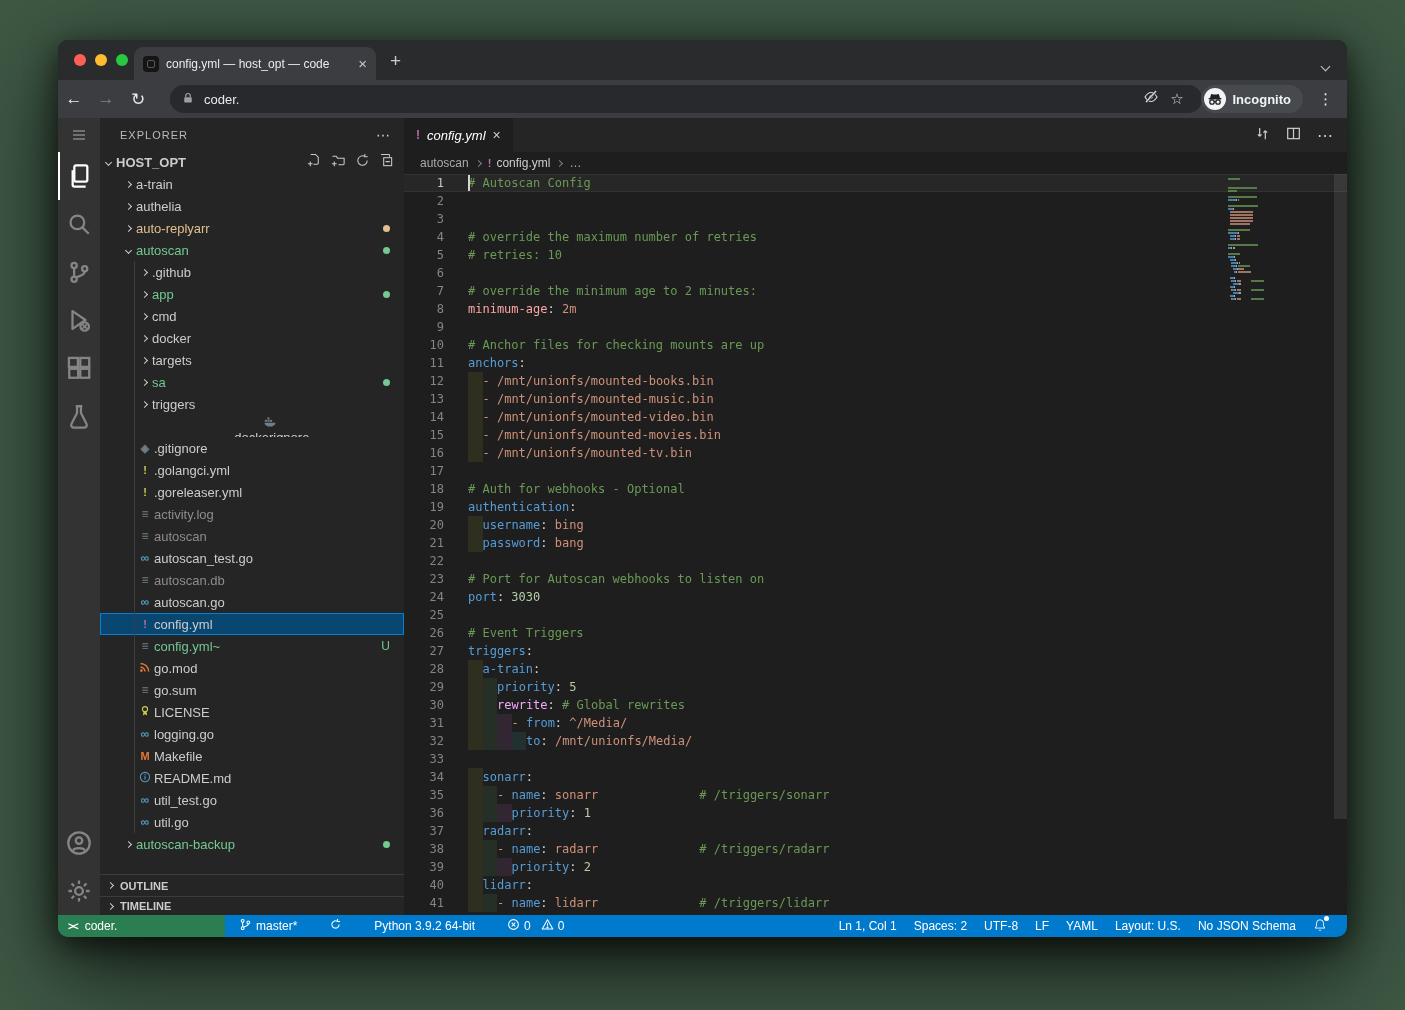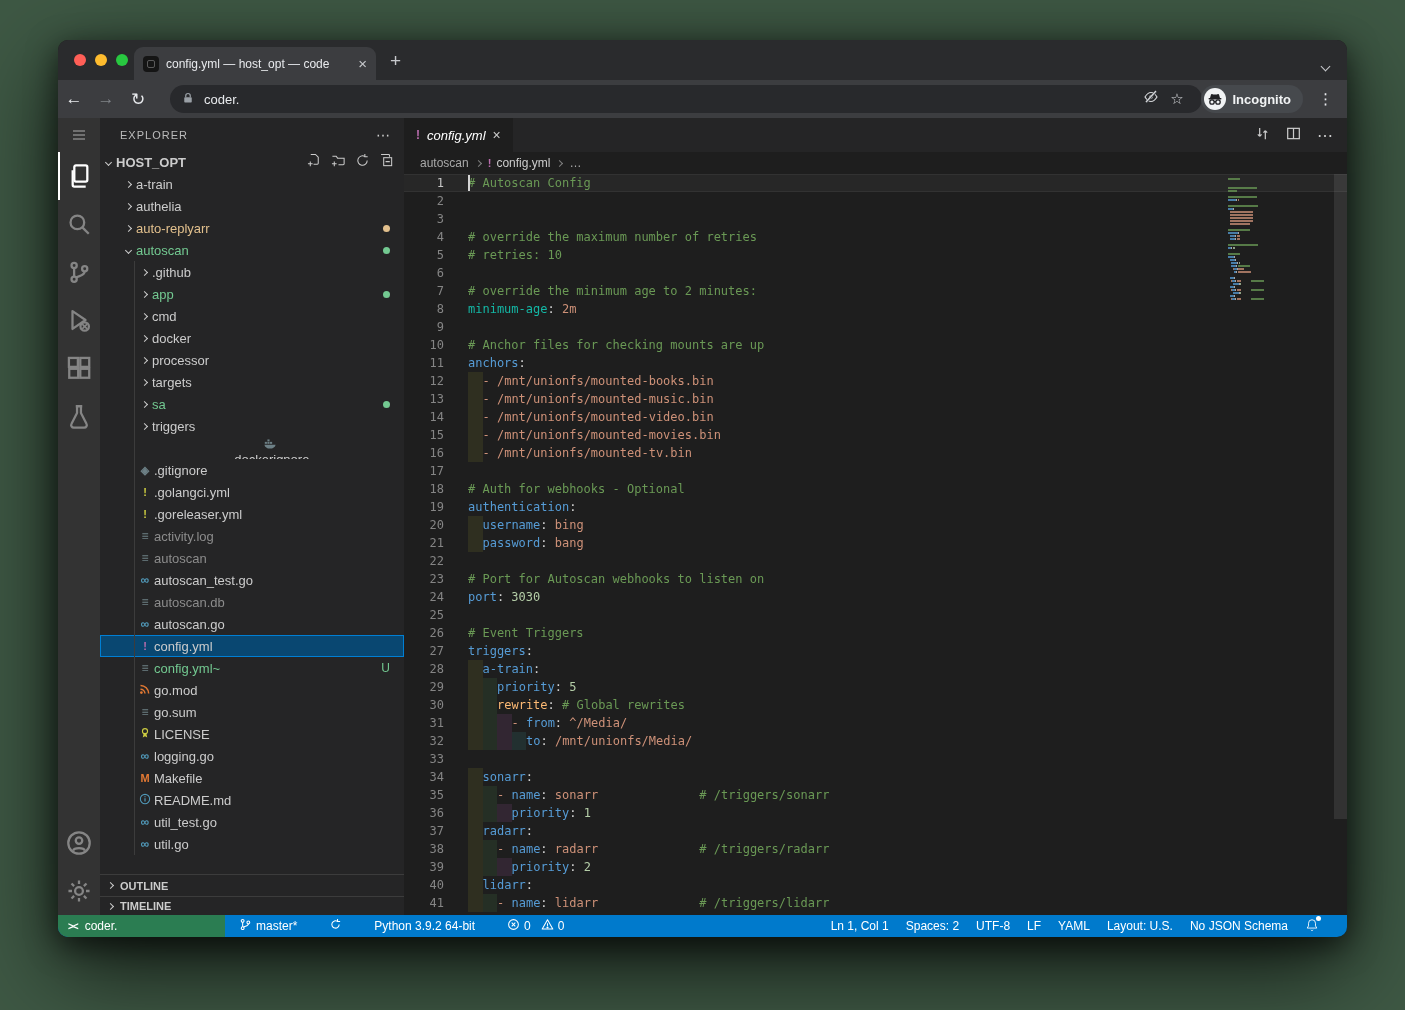--- a/index.html
+++ b/index.html
@@ -104,21 +104,21 @@
   .minimap .mrow i { height:2px; display:block; opacity:.75; }
   .vscroll { position:absolute; right:0; top:0; width:13px; height:645px; background:rgba(121,121,121,.22); }
 
   .statusbar { position:absolute; left:0; top:797px; width:1289px; height:22px; background:#007acc;
                display:flex; align-items:center; color:#ffffff; font-size:12px; }
   .sb-remote { height:22px; width:167px; background:#2b7d52; display:flex; align-items:center; gap:7px; padding:0 10px; flex:none; }
   .sb-remote .ric { font-size:10px; font-weight:bold; letter-spacing:-1px; }
   .sb-left { display:flex; align-items:center; gap:32px; padding-left:14px; }
   .sb-item { display:flex; align-items:center; gap:4px; }
   .sb-item svg { stroke:#ffffff; fill:none; stroke-width:1.3; }
-  .sb-right { margin-left:auto; display:flex; align-items:center; gap:17px; padding-right:28px; }
+  .sb-right { margin-left:auto; display:flex; align-items:center; gap:17px; padding-right:20px; }
   .bellwrap { position:relative; }
   .bellwrap .bdot { position:absolute; right:-2px; top:-2px; width:5px; height:5px; border-radius:50%; background:#ffffff; }
 </style>
 </head>
 <body>
 
 <div class="window">
 
   <div class="tabstrip">
     <div class="traffic">
@@ -325,27 +325,20 @@
             <span class="chev">
               <i class="r"></i>
             </span>
             <span class="lbl" style="color: rgb(204, 204, 204);">docker</span>
           </div>
           <div class="trow" style="padding-left: 36px;">
             <i class="guide"></i>
             <span class="chev">
               <i class="r"></i>
             </span>
-            <span class="lbl" style="color: rgb(204, 204, 204);">processor</span>
-          </div>
-          <div class="trow" style="padding-left: 36px;">
-            <i class="guide"></i>
-            <span class="chev">
-              <i class="r"></i>
-            </span>
             <span class="lbl" style="color: rgb(204, 204, 204);">targets</span>
           </div>
           <div class="trow" style="padding-left: 36px;">
             <i class="guide"></i>
             <span class="chev">
               <i class="r"></i>
             </span>
             <span class="lbl" style="color: rgb(115, 201, 145);">sa</span>
             <span class="right">
               <i class="dot" style="background: rgb(115, 201, 145);"></i>
@@ -461,20 +454,29 @@
           </div>
           <div class="trow" style="padding-left: 36px;">
             <i class="guide"></i>
             <span class="ficon" style="color: rgb(81, 154, 186); font-size: 12px;">∞</span>
             <span class="lbl" style="color: rgb(204, 204, 204);">util_test.go</span>
           </div>
           <div class="trow" style="padding-left: 36px;">
             <i class="guide"></i>
             <span class="ficon" style="color: rgb(81, 154, 186); font-size: 12px;">∞</span>
             <span class="lbl" style="color: rgb(204, 204, 204);">util.go</span>
+          </div>
+          <div class="trow" style="padding-left: 20px;">
+            <span class="chev">
+              <i class="r"></i>
+            </span>
+            <span class="lbl" style="color: rgb(115, 201, 145);">autoscan-backup</span>
+            <span class="right">
+              <i class="dot" style="background: rgb(115, 201, 145);"></i>
+            </span>
           </div>
         </div>
       <div class="sb-sec" style="top:756px">
         <span class="chev">
             <i></i>
           </span>
           <span>OUTLINE</span>
       </div>
       <div class="sb-sec" style="top:778px;height:19px">
         <span class="chev">
@@ -512,21 +514,21 @@
         <span>…</span>
       </div>
       <div class="content" id="code">
           <div class="line cur"><span class="ln">1</span><span class="pad"></span><span style="color: rgb(106, 153, 85);"># Autoscan Config</span><span class="caret"></span></div>
           <div class="line"><span class="ln">2</span><span class="pad"></span></div>
           <div class="line"><span class="ln">3</span><span class="pad"></span></div>
           <div class="line"><span class="ln">4</span><span class="pad"></span><span style="color: rgb(106, 153, 85);"># override the maximum number of retries</span></div>
           <div class="line"><span class="ln">5</span><span class="pad"></span><span style="color: rgb(106, 153, 85);"># retries: 10</span></div>
           <div class="line"><span class="ln">6</span><span class="pad"></span></div>
           <div class="line"><span class="ln">7</span><span class="pad"></span><span style="color: rgb(106, 153, 85);"># override the minimum age to 2 minutes:</span></div>
-          <div class="line"><span class="ln">8</span><span class="pad"></span><span style="color: #14b8a6;">minimum-age</span><span style="color: rgb(212, 212, 212);">:</span><span style="color: rgb(206, 145, 120);"> 2m</span></div>
+          <div class="line"><span class="ln">8</span><span class="pad"></span><span style="color: #fca5a5;">minimum-age</span><span style="color: rgb(212, 212, 212);">:</span><span style="color: rgb(206, 145, 120);"> 2m</span></div>
           <div class="line"><span class="ln">9</span><span class="pad"></span></div>
           <div class="line"><span class="ln">10</span><span class="pad"></span><span style="color: rgb(106, 153, 85);"># Anchor files for checking mounts are up</span></div>
           <div class="line"><span class="ln">11</span><span class="pad"></span><span style="color: rgb(86, 156, 214);">anchors</span><span style="color: rgb(212, 212, 212);">:</span></div>
           <div class="line"><span class="ln">12</span><span class="pad"></span><span class="ind l0"></span><span style="color: rgb(206, 145, 120);">- /mnt/unionfs/mounted-books.bin</span></div>
           <div class="line"><span class="ln">13</span><span class="pad"></span><span class="ind l0"></span><span style="color: rgb(206, 145, 120);">- /mnt/unionfs/mounted-music.bin</span></div>
           <div class="line"><span class="ln">14</span><span class="pad"></span><span class="ind l0"></span><span style="color: rgb(206, 145, 120);">- /mnt/unionfs/mounted-video.bin</span></div>
           <div class="line"><span class="ln">15</span><span class="pad"></span><span class="ind l0"></span><span style="color: rgb(206, 145, 120);">- /mnt/unionfs/mounted-movies.bin</span></div>
           <div class="line"><span class="ln">16</span><span class="pad"></span><span class="ind l0"></span><span style="color: rgb(206, 145, 120);">- /mnt/unionfs/mounted-tv.bin</span></div>
           <div class="line"><span class="ln">17</span><span class="pad"></span></div>
           <div class="line"><span class="ln">18</span><span class="pad"></span><span style="color: rgb(106, 153, 85);"># Auth for webhooks - Optional</span></div>
@@ -534,21 +536,21 @@
           <div class="line"><span class="ln">20</span><span class="pad"></span><span class="ind l0"></span><span style="color: rgb(86, 156, 214);">username</span><span style="color: rgb(212, 212, 212);">:</span><span style="color: rgb(206, 145, 120);"> bing</span></div>
           <div class="line"><span class="ln">21</span><span class="pad"></span><span class="ind l0"></span><span style="color: rgb(86, 156, 214);">password</span><span style="color: rgb(212, 212, 212);">:</span><span style="color: rgb(206, 145, 120);"> bang</span></div>
           <div class="line"><span class="ln">22</span><span class="pad"></span></div>
           <div class="line"><span class="ln">23</span><span class="pad"></span><span style="color: rgb(106, 153, 85);"># Port for Autoscan webhooks to listen on</span></div>
           <div class="line"><span class="ln">24</span><span class="pad"></span><span style="color: rgb(86, 156, 214);">port</span><span style="color: rgb(212, 212, 212);">:</span><span style="color: rgb(181, 206, 168);"> 3030</span></div>
           <div class="line"><span class="ln">25</span><span class="pad"></span></div>
           <div class="line"><span class="ln">26</span><span class="pad"></span><span style="color: rgb(106, 153, 85);"># Event Triggers</span></div>
           <div class="line"><span class="ln">27</span><span class="pad"></span><span style="color: rgb(86, 156, 214);">triggers</span><span style="color: rgb(212, 212, 212);">:</span></div>
           <div class="line"><span class="ln">28</span><span class="pad"></span><span class="ind l0"></span><span style="color: rgb(86, 156, 214);">a-train</span><span style="color: rgb(212, 212, 212);">:</span></div>
           <div class="line"><span class="ln">29</span><span class="pad"></span><span class="ind l0"></span><span class="ind l1"></span><span style="color: rgb(86, 156, 214);">priority</span><span style="color: rgb(212, 212, 212);">:</span><span style="color: rgb(181, 206, 168);"> 5</span></div>
-          <div class="line"><span class="ln">30</span><span class="pad"></span><span class="ind l0"></span><span class="ind l1"></span><span style="color: #fdba74;">rewrite</span><span style="color: rgb(212, 212, 212);">:</span><span style="color: rgb(106, 153, 85);"> # Global rewrites</span></div>
+          <div class="line"><span class="ln">30</span><span class="pad"></span><span class="ind l0"></span><span class="ind l1"></span><span style="color: #f0abfc;">rewrite</span><span style="color: rgb(212, 212, 212);">:</span><span style="color: rgb(106, 153, 85);"> # Global rewrites</span></div>
           <div class="line"><span class="ln">31</span><span class="pad"></span><span class="ind l0"></span><span class="ind l1"></span><span class="ind l2"></span><span style="color: rgb(206, 145, 120);">- </span><span style="color: rgb(86, 156, 214);">from</span><span style="color: rgb(212, 212, 212);">:</span><span style="color: rgb(206, 145, 120);"> ^/Media/</span></div>
           <div class="line"><span class="ln">32</span><span class="pad"></span><span class="ind l0"></span><span class="ind l1"></span><span class="ind l2"></span><span class="ind l3"></span><span style="color: rgb(86, 156, 214);">to</span><span style="color: rgb(212, 212, 212);">:</span><span style="color: rgb(206, 145, 120);"> /mnt/unionfs/Media/</span></div>
           <div class="line"><span class="ln">33</span><span class="pad"></span></div>
           <div class="line"><span class="ln">34</span><span class="pad"></span><span class="ind l0"></span><span style="color: rgb(86, 156, 214);">sonarr</span><span style="color: rgb(212, 212, 212);">:</span></div>
           <div class="line"><span class="ln">35</span><span class="pad"></span><span class="ind l0"></span><span class="ind l1"></span><span style="color: rgb(206, 145, 120);">- </span><span style="color: rgb(86, 156, 214);">name</span><span style="color: rgb(212, 212, 212);">:</span><span style="color: rgb(206, 145, 120);"> sonarr</span><span style="color: rgb(106, 153, 85);">              # /triggers/sonarr</span></div>
           <div class="line"><span class="ln">36</span><span class="pad"></span><span class="ind l0"></span><span class="ind l1"></span><span class="ind l2"></span><span style="color: rgb(86, 156, 214);">priority</span><span style="color: rgb(212, 212, 212);">:</span><span style="color: rgb(181, 206, 168);"> 1</span></div>
           <div class="line"><span class="ln">37</span><span class="pad"></span><span class="ind l0"></span><span style="color: rgb(86, 156, 214);">radarr</span><span style="color: rgb(212, 212, 212);">:</span></div>
           <div class="line"><span class="ln">38</span><span class="pad"></span><span class="ind l0"></span><span class="ind l1"></span><span style="color: rgb(206, 145, 120);">- </span><span style="color: rgb(86, 156, 214);">name</span><span style="color: rgb(212, 212, 212);">:</span><span style="color: rgb(206, 145, 120);"> radarr</span><span style="color: rgb(106, 153, 85);">              # /triggers/radarr</span></div>
           <div class="line"><span class="ln">39</span><span class="pad"></span><span class="ind l0"></span><span class="ind l1"></span><span class="ind l2"></span><span style="color: rgb(86, 156, 214);">priority</span><span style="color: rgb(212, 212, 212);">:</span><span style="color: rgb(181, 206, 168);"> 2</span></div>
           <div class="line"><span class="ln">40</span><span class="pad"></span><span class="ind l0"></span><span style="color: rgb(86, 156, 214);">lidarr</span><span style="color: rgb(212, 212, 212);">:</span></div>

